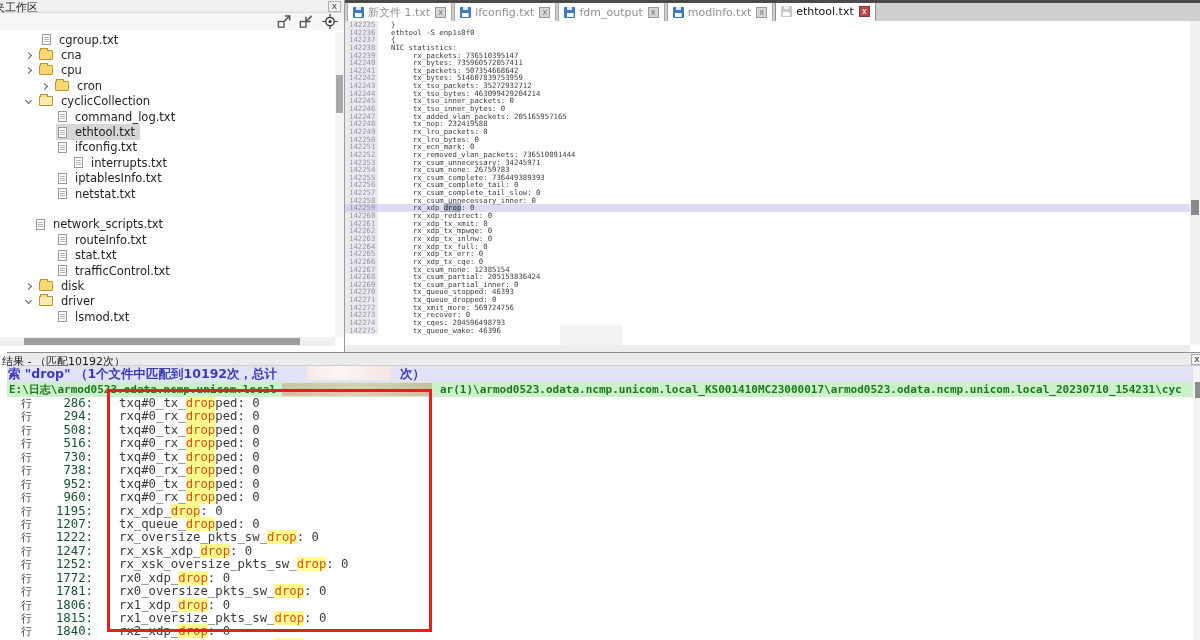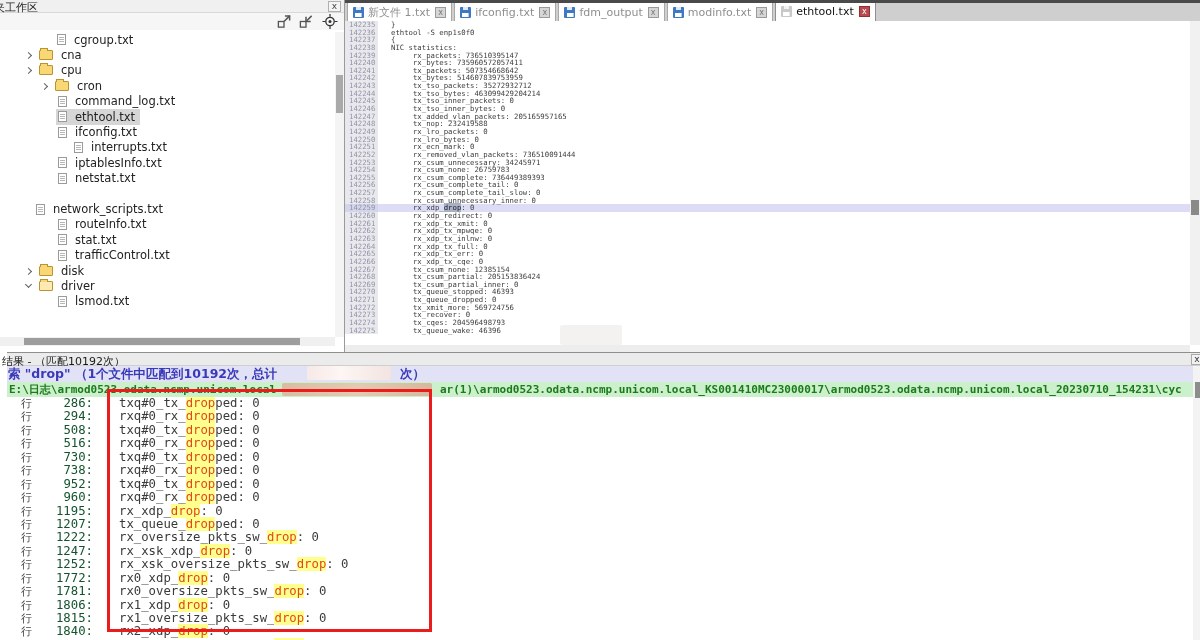--- a/index.html
+++ b/index.html
@@ -144,21 +144,21 @@
     </span>
     <span class="ws-tool" style="right:6px;">
       <svg viewBox="0 0 16 16">
           <circle cx="8" cy="8" r="4.5" fill="none" stroke="#333" stroke-width="1.4"></circle>
           <circle cx="8" cy="8" r="1.6" fill="#333"></circle>
           <path d="M8 0v3M8 13v3M0 8h3M13 8h3" stroke="#333" stroke-width="1.3"></path>
         </svg>
     </span>
   </div>
   <div id="ws-tree" class="abs">
-      <div class="trow" style="padding-left: 55px;">
+      <div class="trow" style="padding-left: 40px;">
         <span class="tsel">
           <span class="icon-file"></span>
           <span class="tlabel">cgroup.txt</span>
         </span>
       </div>
       <div class="trow" style="padding-left: 26px;">
         <span class="chev closed"></span>
         <span class="tsel">
           <span class="icon-folder"></span>
           <span class="tlabel">cna</span>
@@ -169,20 +169,27 @@
         <span class="tsel">
           <span class="icon-folder"></span>
           <span class="tlabel">cpu</span>
         </span>
       </div>
       <div class="trow" style="padding-left: 42px;">
         <span class="chev closed"></span>
         <span class="tsel">
           <span class="icon-folder"></span>
           <span class="tlabel">cron</span>
+        </span>
+      </div>
+      <div class="trow" style="padding-left: 26px;">
+        <span class="chev open"></span>
+        <span class="tsel">
+          <span class="icon-folder open"></span>
+          <span class="tlabel">cyclicCollection</span>
         </span>
       </div>
       <div class="trow" style="padding-left: 56px;">
         <span class="tsel">
           <span class="icon-file"></span>
           <span class="tlabel">command_log.txt</span>
         </span>
       </div>
       <div class="trow selected" style="padding-left: 56px;">
         <span class="tsel">

